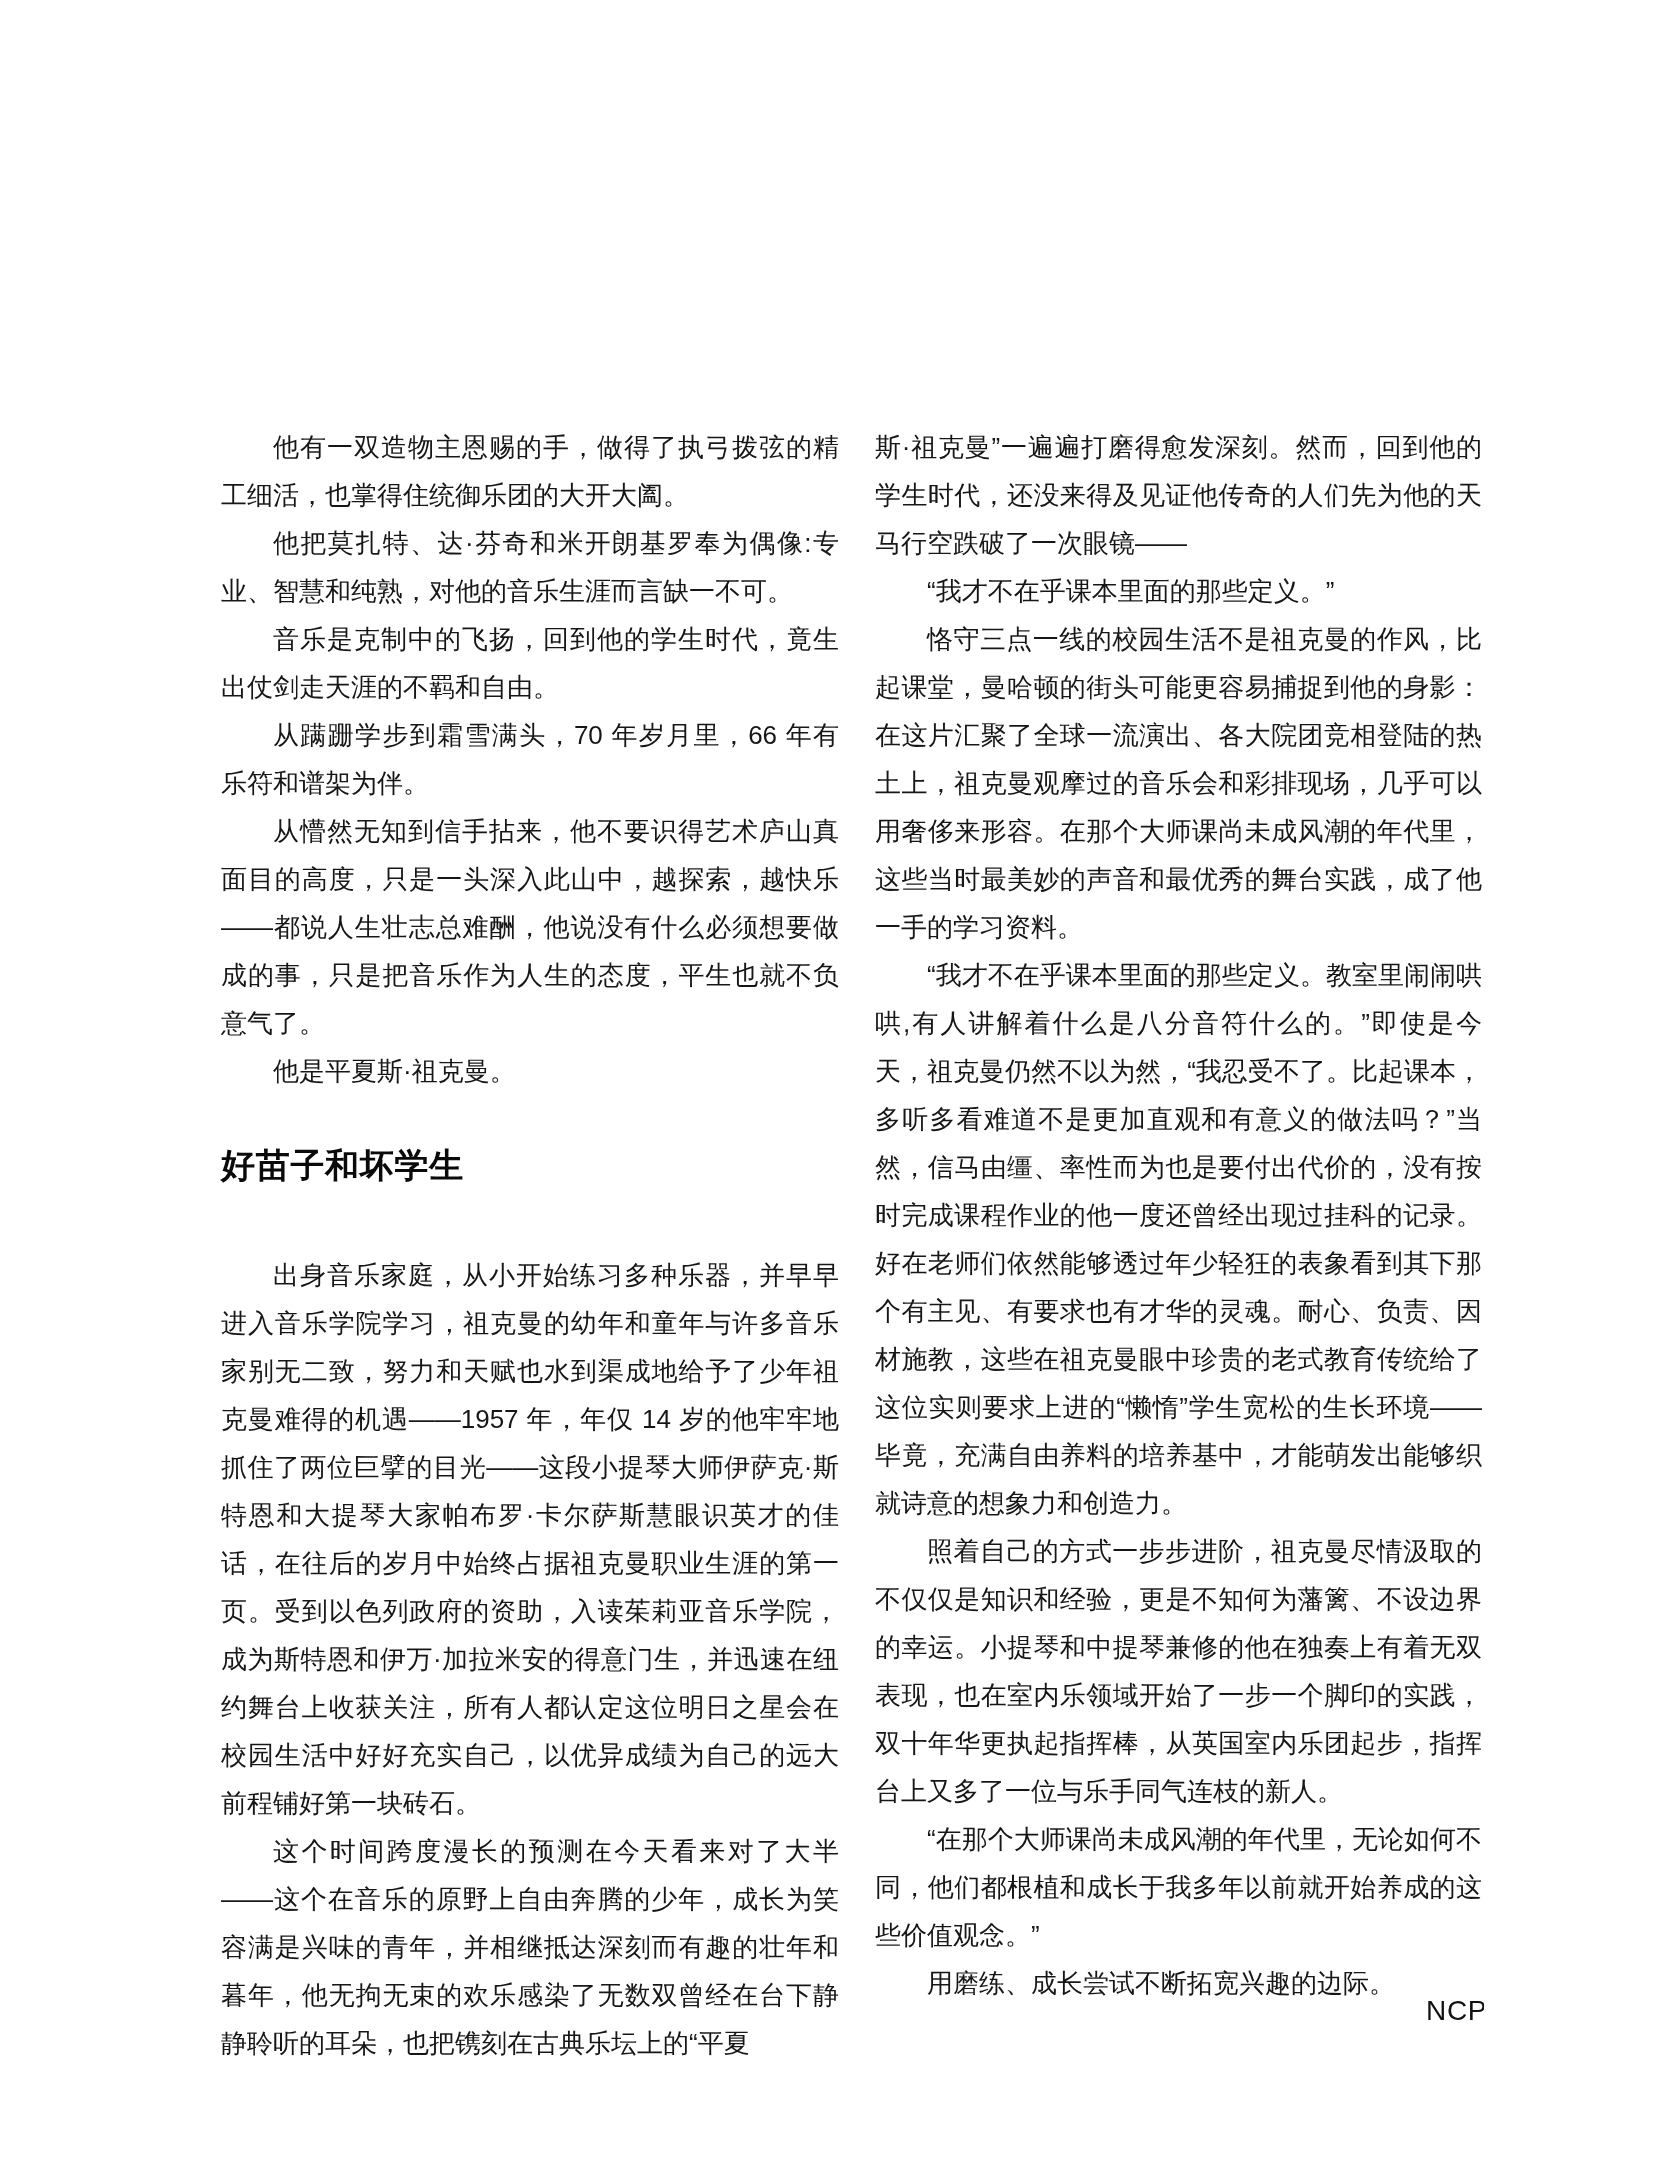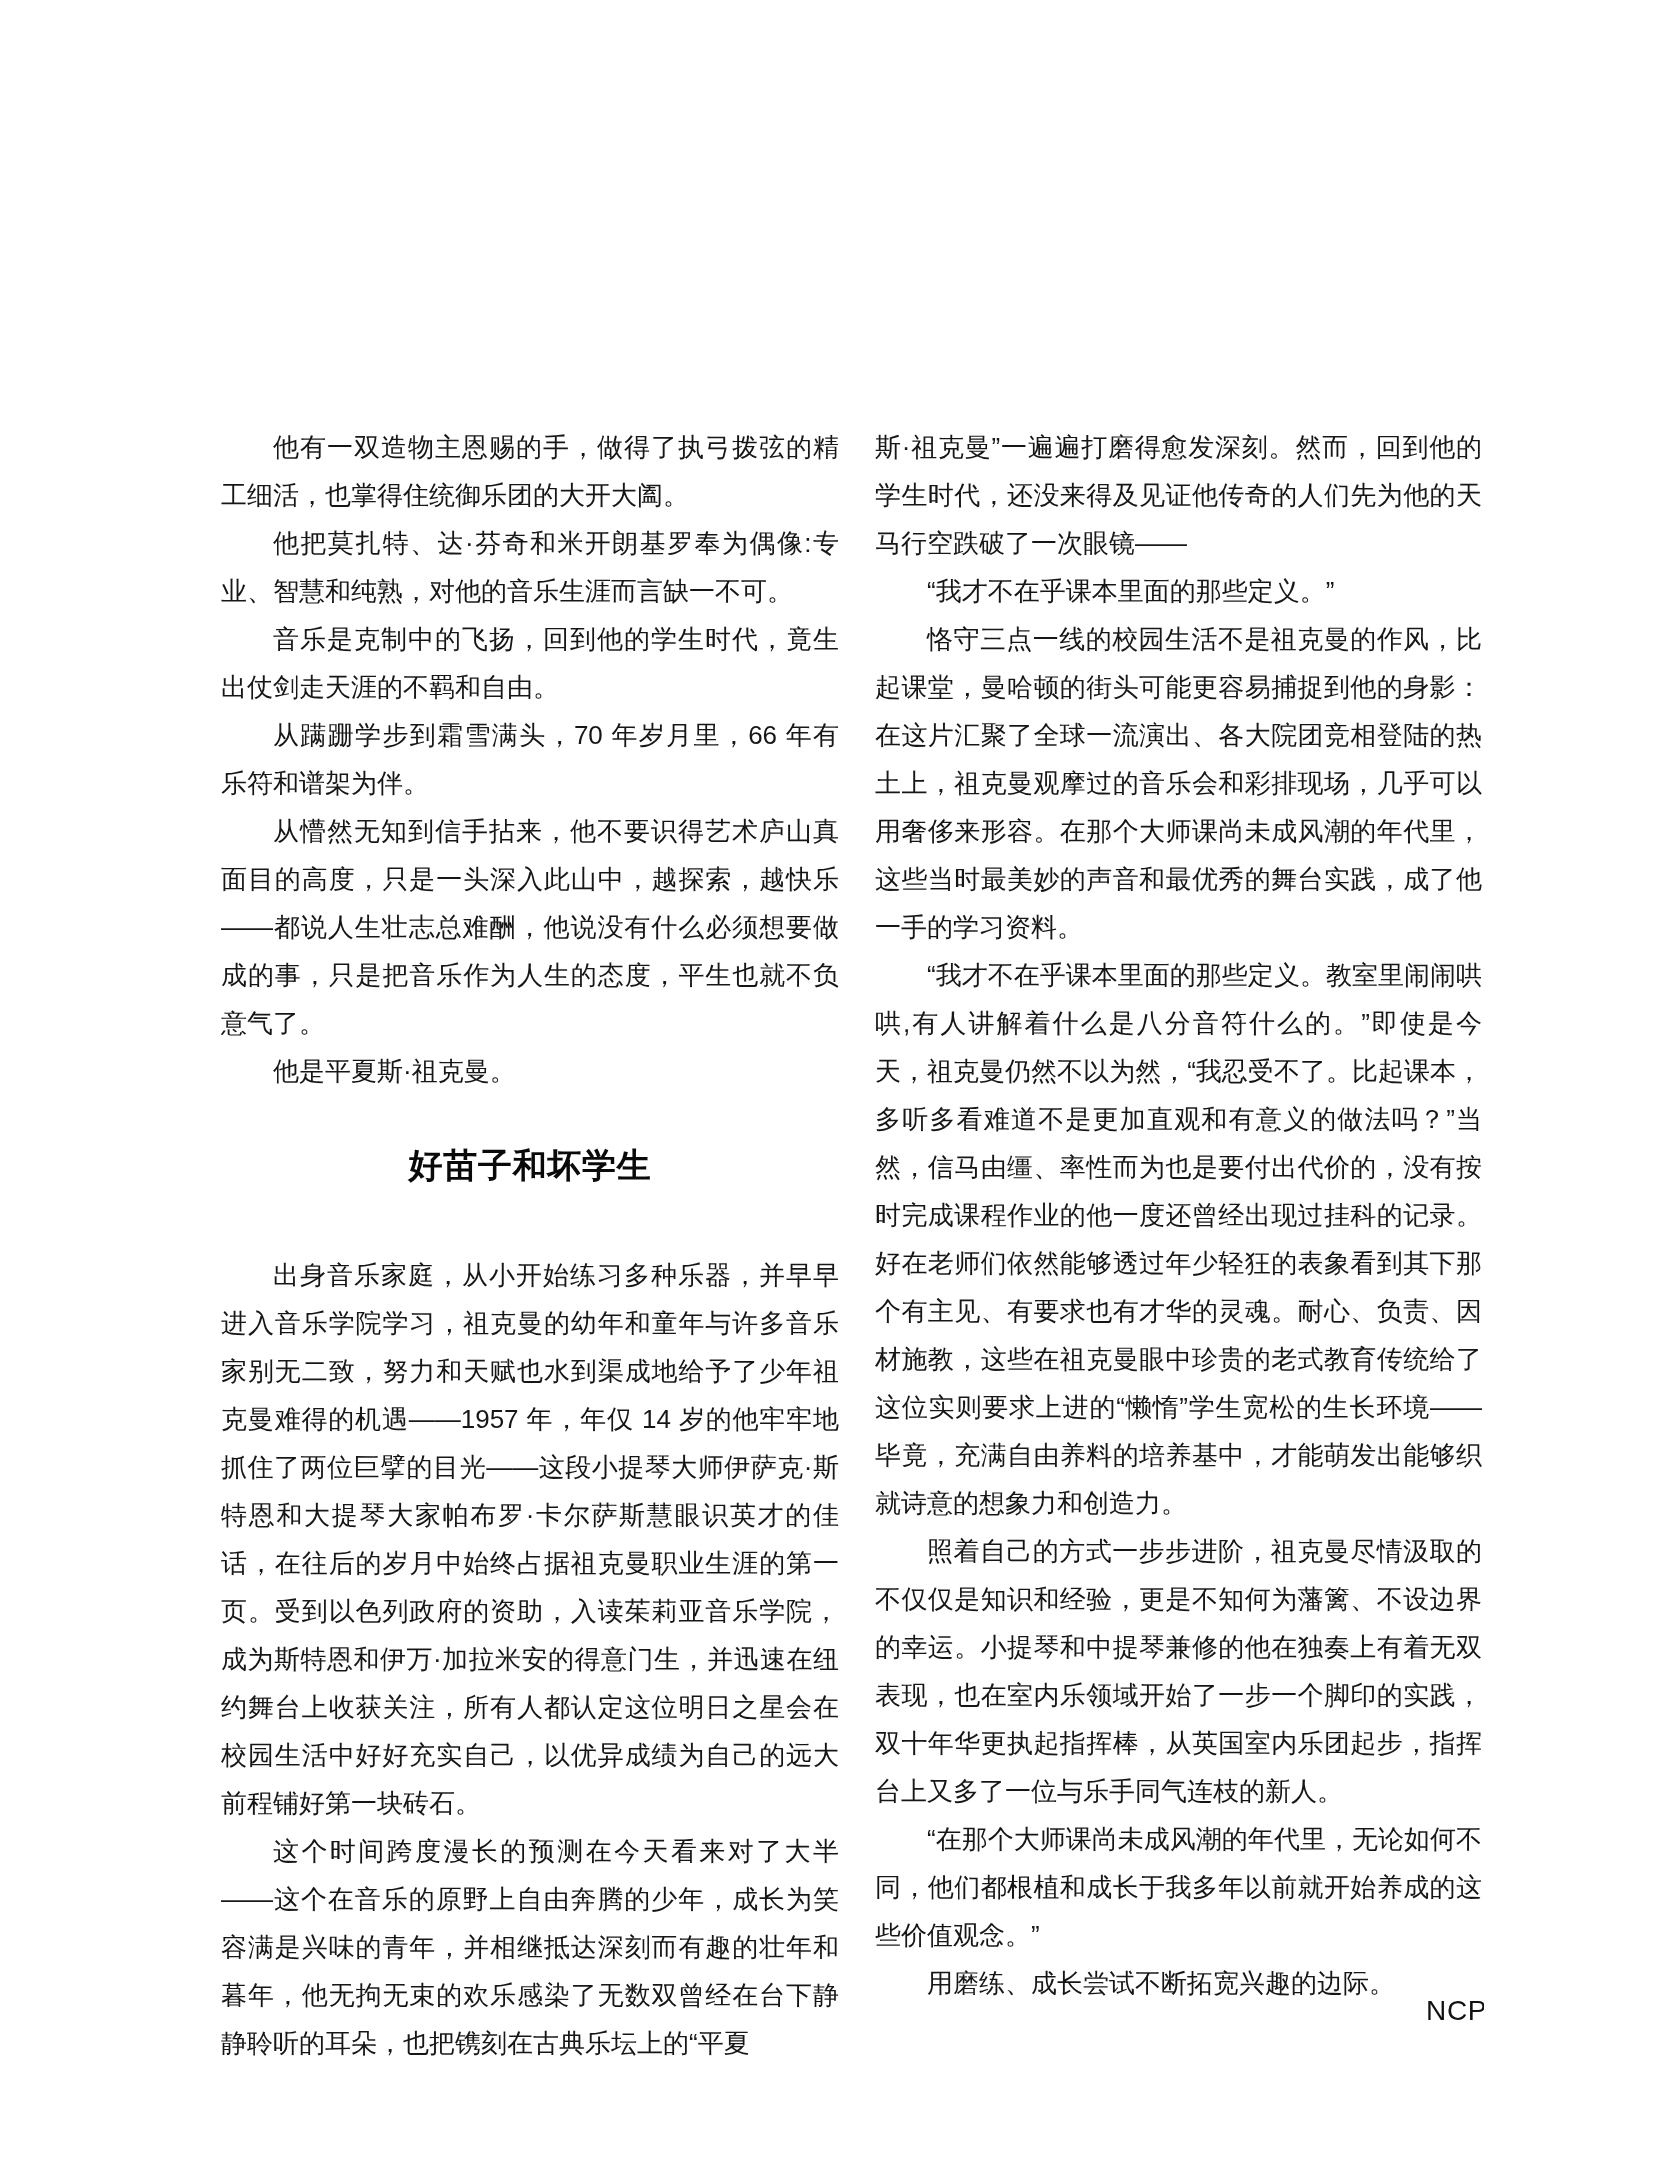--- a/index.html
+++ b/index.html
@@ -29,21 +29,20 @@
     color: #161616;
   }
   p.indent { text-indent: 2em; }
   h2.section-heading {
     margin: 46px 0 62px 0;
     font-size: 34px;
     line-height: 48px;
     font-weight: bold;
     color: #0a0a0a;
     letter-spacing: 0.7px;
-    text-align: center;
   }
   .footer {
     position: absolute;
     left: 1426px;
     top: 1996px;
     display: flex;
     align-items: baseline;
     gap: 18.5px;
     font-size: 28px;
     line-height: 30px;

